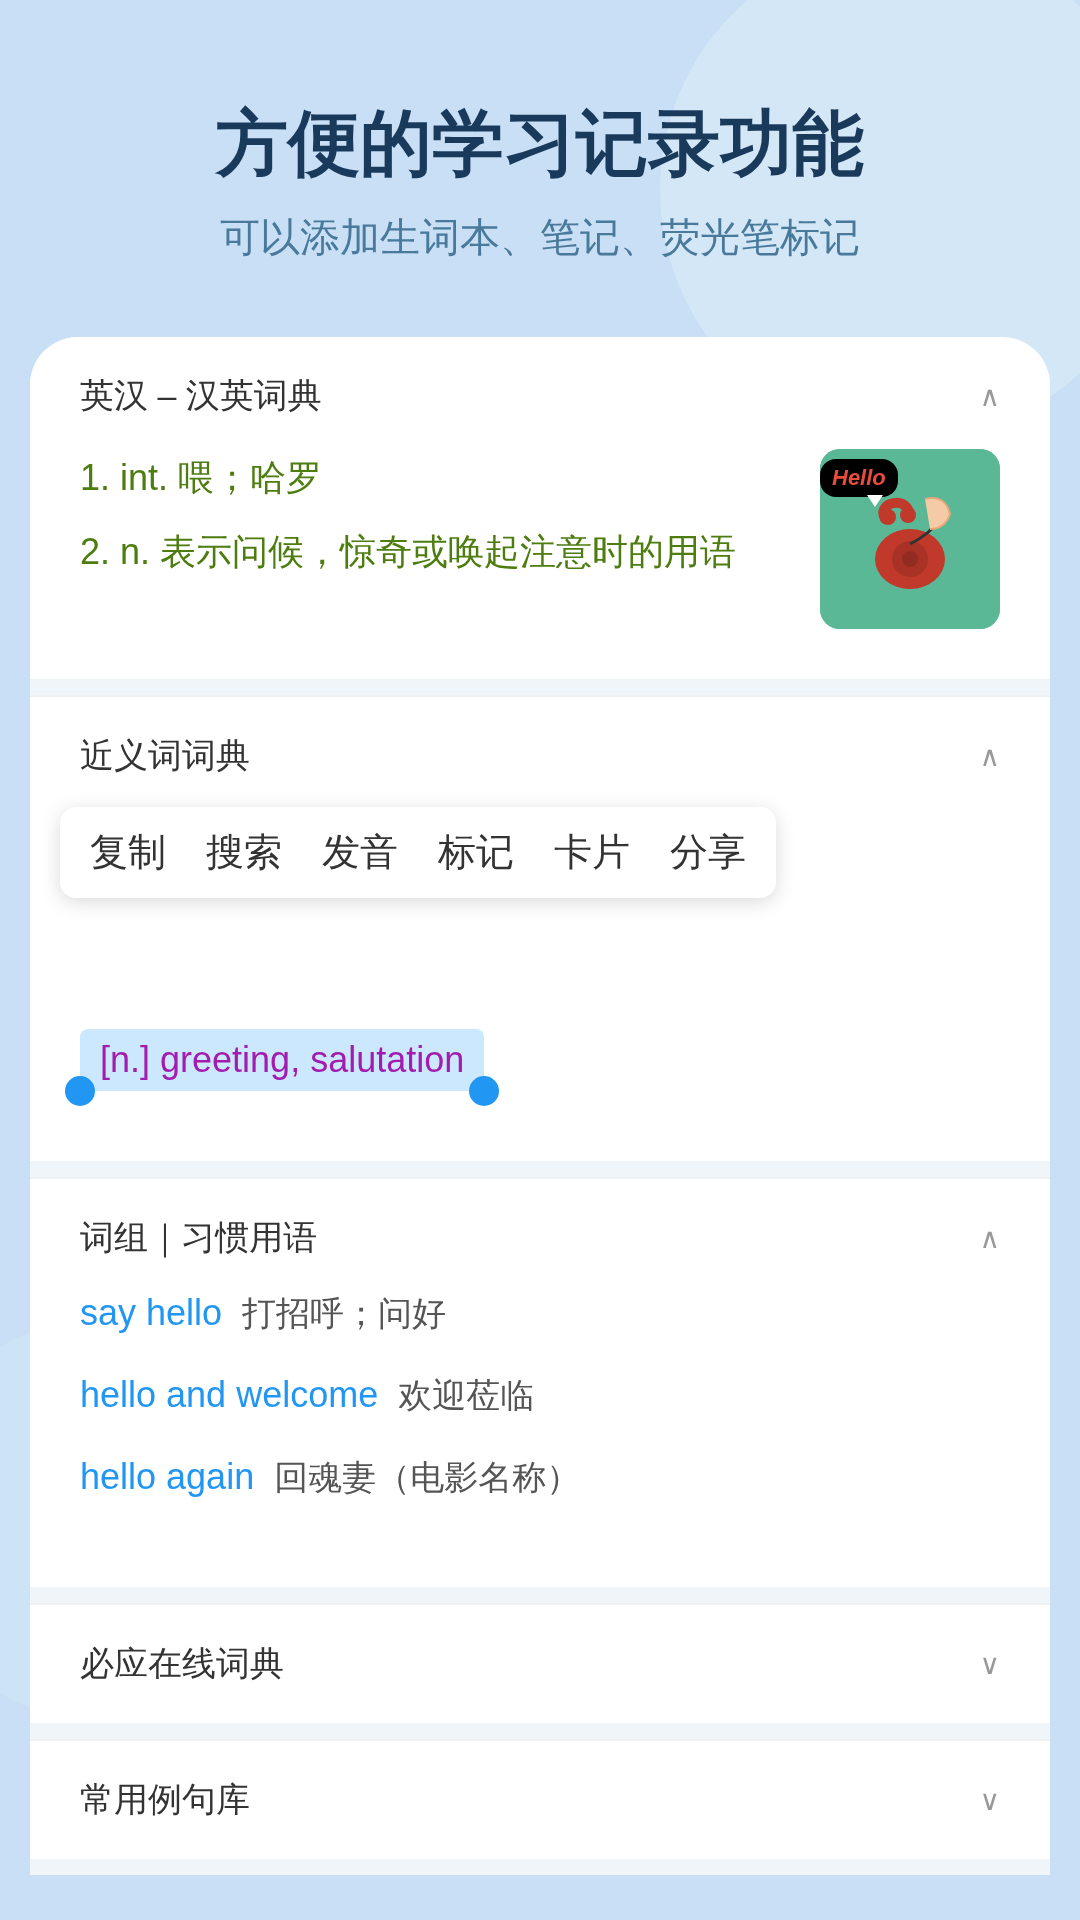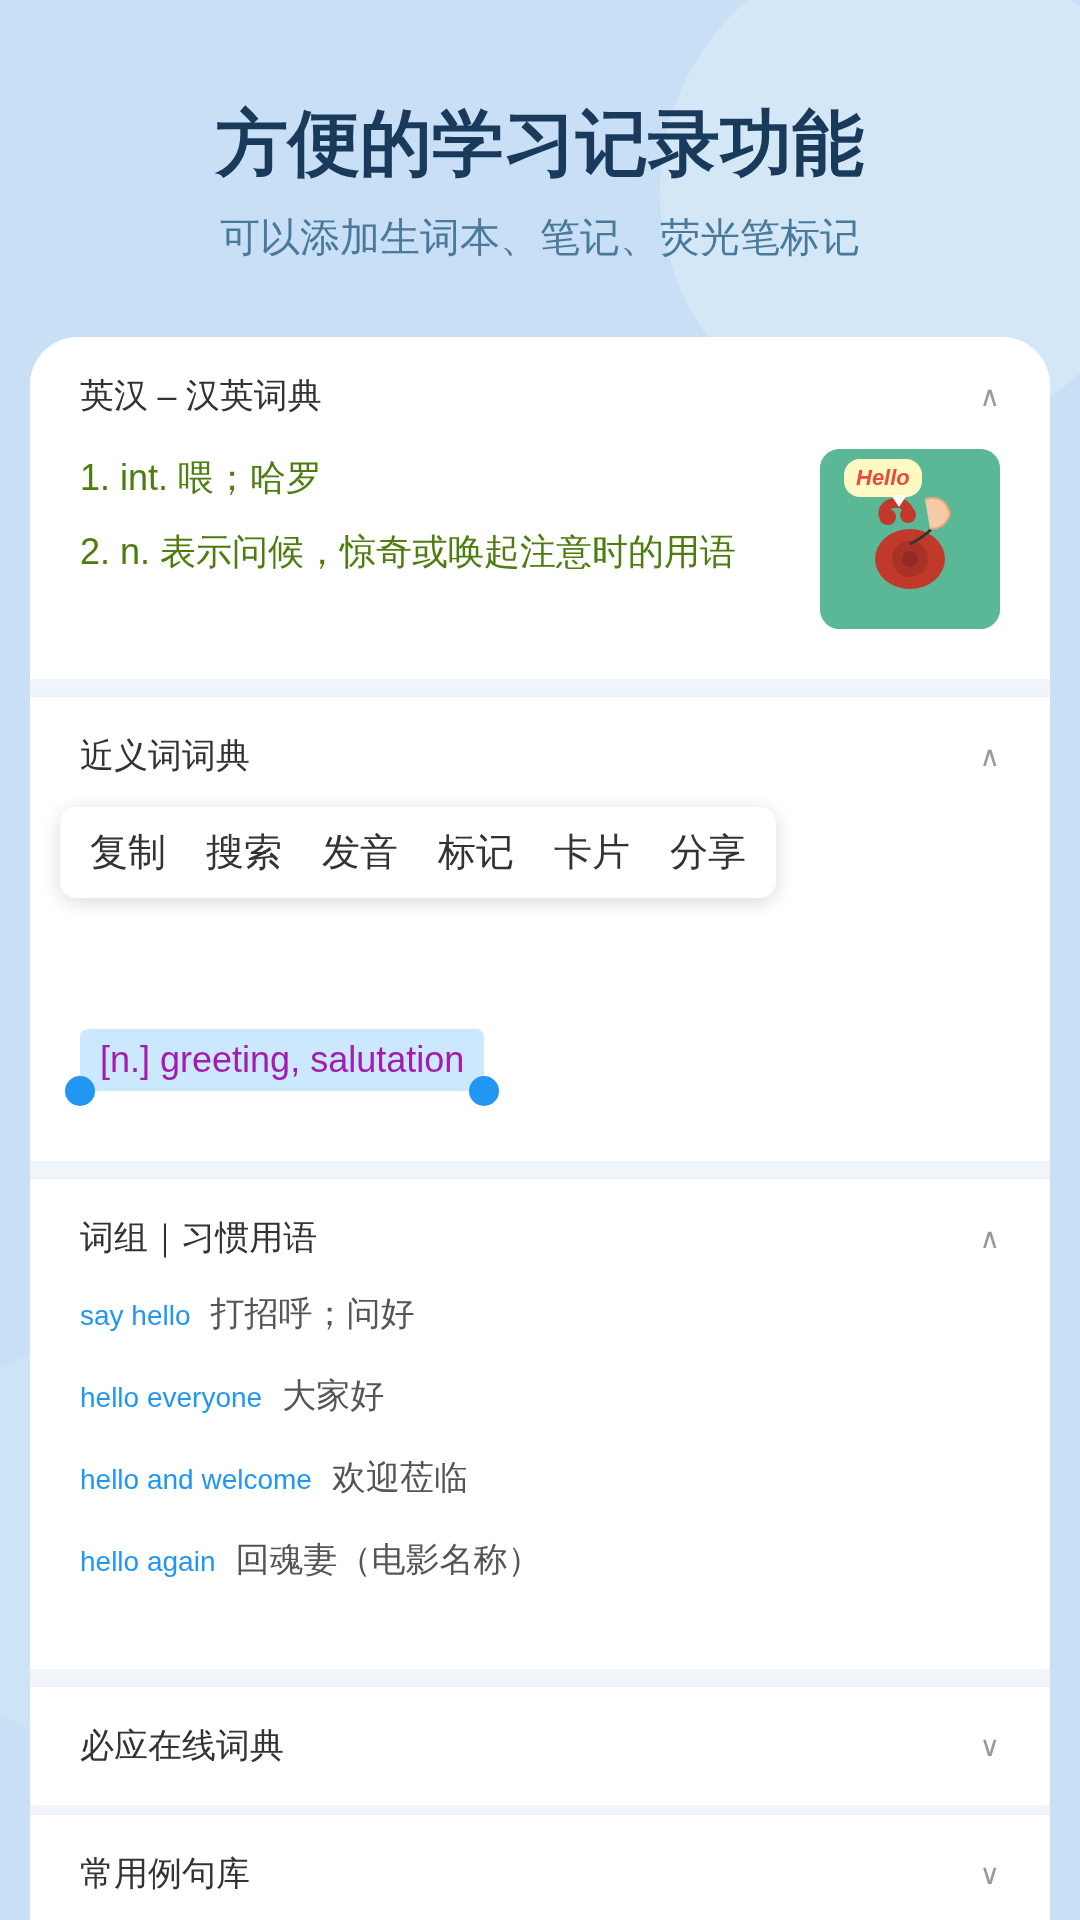--- a/index.html
+++ b/index.html
@@ -131,22 +131,22 @@
       display: flex;
       flex-direction: column;
       align-items: center;
       justify-content: center;
       position: relative;
     }
 
     .speech-bubble {
       position: absolute;
       top: 10px;
-      left: 24px;
-      background: #fef9c3;
+      left: 0;
+      background: #000000;
       border-radius: 16px;
       padding: 6px 12px;
       font-size: 22px;
       color: #e74c3c;
       font-style: italic;
       font-weight: bold;
     }
 
     .speech-bubble::after {
       content: '';
@@ -226,34 +226,34 @@
     .phrase-item {
       display: flex;
       align-items: baseline;
       gap: 20px;
       margin-bottom: 36px;
       font-size: 34px;
     }
 
     .phrase-en {
       color: #2196F3;
-      font-size: 28px;
+      font-size: 36px;
       font-weight: 500;
       flex-shrink: 0;
     }
 
     .phrase-zh {
       color: #555;
       font-size: 34px;
     }
 
     
     .collapsed-section {
       background: white;
-      margin-bottom: 8px;
+      margin-bottom: 16px;
       padding: 36px 50px;
       text-align: right;
     }
 
     .divider {
       height: 2px;
       background: #f0f0f0;
       margin: 0;
     }
   </style>
@@ -347,24 +347,20 @@
       <span class="section-title">词组｜习惯用语</span>
       <span class="chevron-icon">∧</span>
     </div>
 
     <div style="margin-top: 30px;">
       <div class="phrase-item">
         <span class="phrase-en">say hello</span>
         <span class="phrase-zh">打招呼；问好</span>
       </div>
       <div class="phrase-item">
-        <span class="phrase-en">hello everyone</span>
-        <span class="phrase-zh">大家好</span>
-      </div>
-      <div class="phrase-item">
         <span class="phrase-en">hello and welcome</span>
         <span class="phrase-zh">欢迎莅临</span>
       </div>
       <div class="phrase-item">
         <span class="phrase-en">hello again</span>
         <span class="phrase-zh">回魂妻（电影名称）</span>
       </div>
     </div>
   </div>
 

